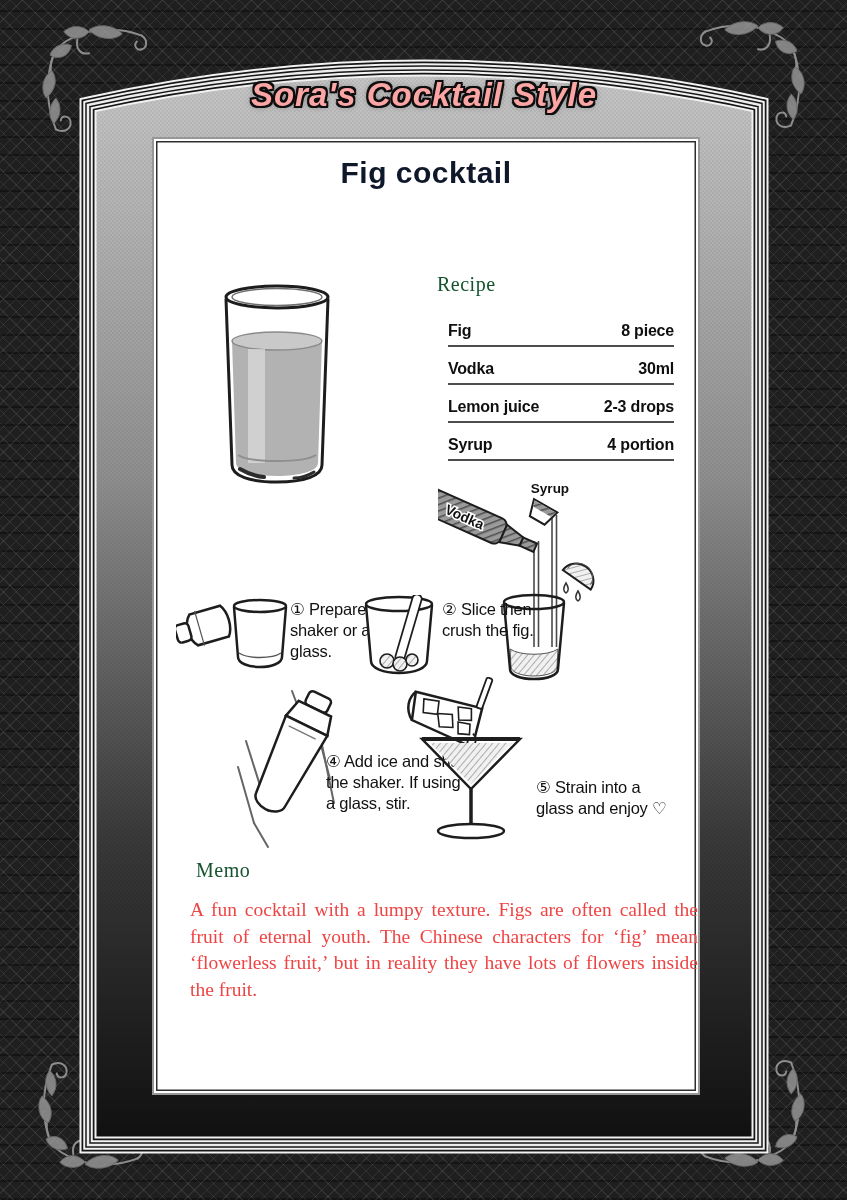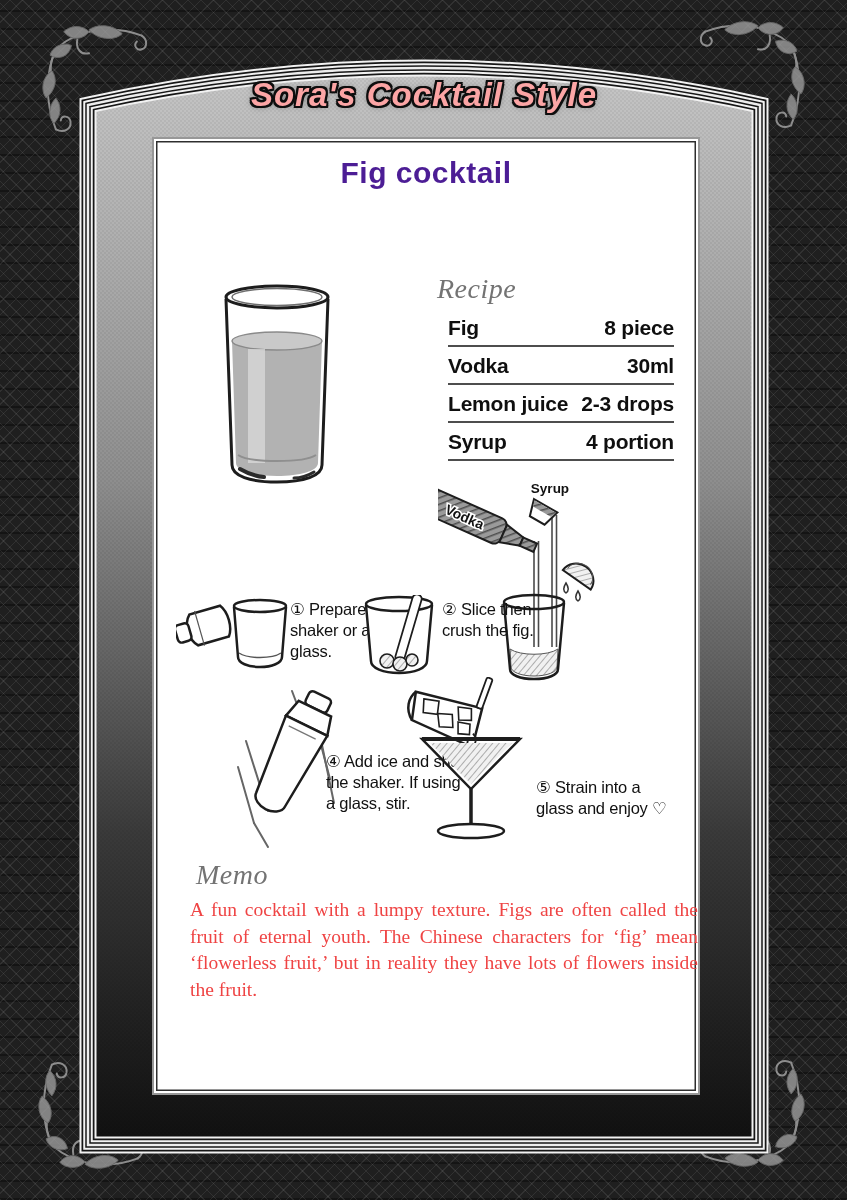--- a/index.html
+++ b/index.html
@@ -29,34 +29,34 @@
                  0 -2px 0 #0e0e0e,0 2px 0 #0e0e0e,-2px 0 0 #0e0e0e,2px 0 0 #0e0e0e,0 0 7px rgba(0,0,0,.55);
   }
   
   .card{
     position:absolute;left:152px;top:137px;width:548px;height:958px;box-sizing:border-box;
     background:#ffffff;border:2px solid #979797;
     box-shadow:inset 0 0 0 2px #ffffff, inset 0 0 0 3.5px #2e2e2e;
   }
   .card-heading{
     position:absolute;left:0;top:17px;width:100%;text-align:center;
-    font-size:30px;font-weight:bold;color:#4c1d95;letter-spacing:.5px;
+    font-size:30px;font-weight:bold;color:#0f172a;letter-spacing:.5px;
   }
   .script-label{
     position:absolute;font-family:"Liberation Serif","DejaVu Serif",serif;
-    font-style:italic;font-size:28px;color:#737373;letter-spacing:.5px;
+    font-size:20px;color:#14532d;letter-spacing:.5px;
   }
   .recipe-label{left:283px;top:134px;}
   .memo-label{left:42px;top:720px;}
   .recipe-table{position:absolute;left:294px;top:170px;width:226px;}
   .recipe-row{
     display:flex;justify-content:space-between;align-items:flex-end;
     height:38px;border-bottom:2px solid #4d4d4d;box-sizing:border-box;padding-bottom:5px;
   }
-  .recipe-row .nm,.recipe-row .amt{font-size:21px;font-weight:bold;color:#0f0f0f;letter-spacing:-0.2px;}
+  .recipe-row .nm,.recipe-row .amt{font-size:16px;font-weight:bold;color:#0f0f0f;letter-spacing:-0.2px;}
   .step-text{
     position:absolute;font-size:16.5px;line-height:1.26;color:#111111;
     white-space:pre-line;letter-spacing:-0.2px;
   }
   .memo-text{
     position:absolute;left:36px;top:758px;width:508px;
     font-family:"Liberation Serif","DejaVu Serif",serif;font-size:19.5px;line-height:1.37;
     color:#ef4444;text-align:justify;
   }
   svg text{font-family:"Liberation Sans","DejaVu Sans",sans-serif;}

